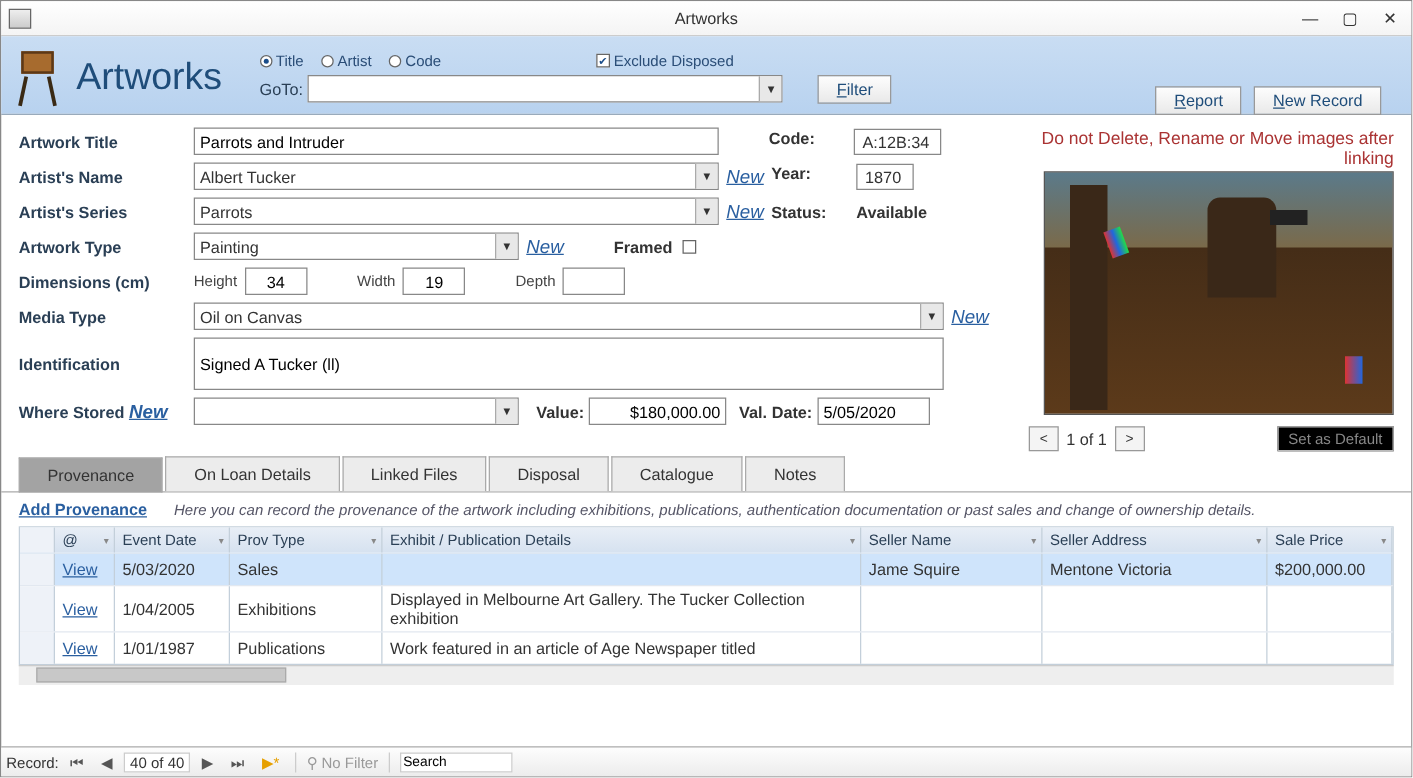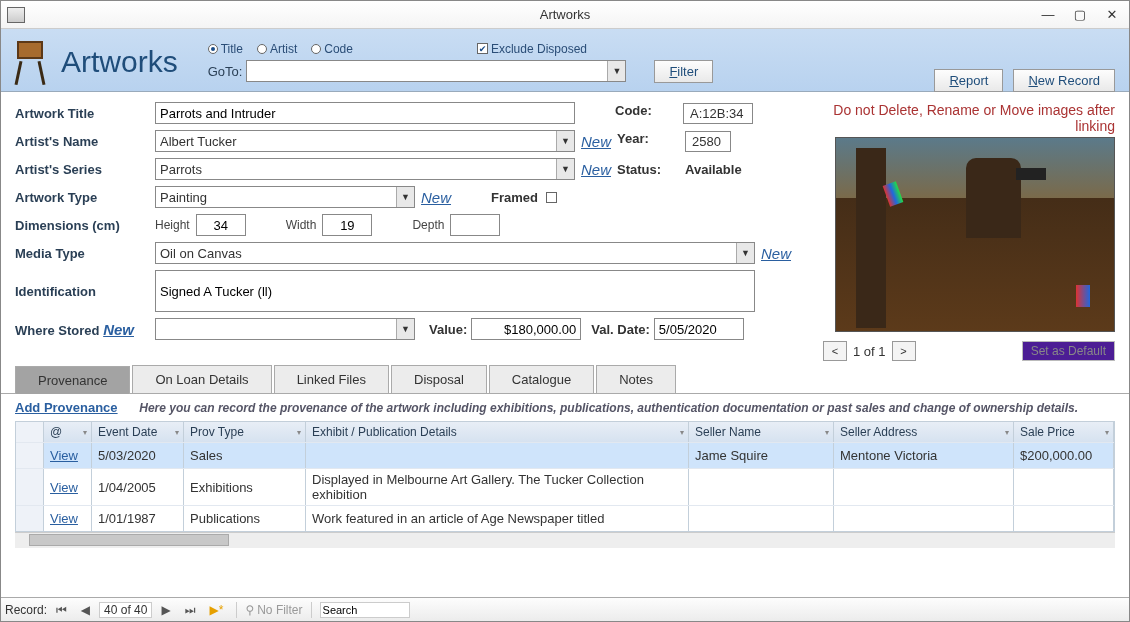--- a/index.html
+++ b/index.html
@@ -22,21 +22,21 @@
 .goto-row .opts { display: flex; gap: 14px; margin-bottom: 4px; }
 .radio { display: flex; align-items: center; gap: 3px; font-size: 12px; color: #2a4d77; }
 .radio .dot { width: 10px; height: 10px; border: 1px solid #666; border-radius: 50%; display: inline-block; position: relative; background: #fff; }
 .radio.sel .dot::after { content:''; position:absolute; left:2px; top:2px; width:4px; height:4px; background:#1a4d8a; border-radius:50%; }
 .chk { display: flex; align-items: center; gap: 3px; font-size: 12px; color: #2a4d77; }
 .chk .box { width: 11px; height: 11px; border: 1px solid #666; background: #fff; display: inline-flex; align-items: center; justify-content: center; font-size: 9px; color: #1a4d8a; }
 .goto-select { width: 380px; height: 22px; border: 1px solid #888; background: #fff; display: flex; align-items: center; justify-content: flex-end; }
 .goto-select .arrow { width: 18px; height: 100%; background: #e8e8e8; border-left: 1px solid #aaa; display: flex; align-items: center; justify-content: center; font-size: 9px; }
 .btn { background: linear-gradient(#fdfdfd,#e9e9e9); border: 1px solid #999; padding: 3px 14px; font-size: 13px; color: #1f4d7a; cursor: pointer; }
 .btn u { text-decoration: underline; }
-.hdr-right { position: absolute; right: 14px; top: 40px; display: flex; gap: 10px; }
+.hdr-right { position: absolute; right: 24px; top: 40px; display: flex; gap: 10px; }
 .form-area { padding: 10px 14px 0 14px; display: flex; }
 .form-left { flex: 1; }
 .form-right { width: 300px; text-align: right; }
 .fr { display: flex; align-items: center; margin-bottom: 6px; }
 .lbl { width: 140px; font-size: 13px; color: #2a3f55; font-weight: 600; }
 input.tbox, .combo { border: 1px solid #888; height: 22px; padding: 2px 4px; font-size: 13px; background: #fff; }
 .combo { display: flex; align-items: center; position: relative; }
 .combo .txt { flex: 1; }
 .combo .arrow { width: 18px; height: 100%; background: #e8e8e8; border-left: 1px solid #aaa; display: flex; align-items: center; justify-content: center; font-size: 9px; position: absolute; right: 0; top: 0; }
 .newlink { font-size: 15px; color: #2a5fa0; text-decoration: underline; font-style: italic; margin-left: 6px; cursor: pointer; }
@@ -52,27 +52,27 @@
 .art-img .trunk { position: absolute; background: #3a2818; }
 .art-img .t1 { left: 20px; top: 10px; width: 30px; height: 180px; }
 .art-img .t2 { left: 130px; top: 20px; width: 55px; height: 80px; border-radius: 10px 10px 0 0; }
 .art-img .parrot { position: absolute; width: 14px; height: 22px; }
 .art-img .p1 { left: 50px; top: 45px; background: linear-gradient(90deg,#d33,#26d,#2d4); transform: rotate(-20deg); }
 .art-img .p2 { right: 24px; bottom: 24px; background: linear-gradient(90deg,#d33,#26d); }
 .art-img .p3 { left: 180px; top: 30px; width: 30px; height: 12px; background: #222; }
 .pager { margin-top: 6px; display: flex; align-items: center; gap: 6px; justify-content: flex-start; padding-left: 8px; }
 .pager .pbtn { border: 1px solid #999; background: #f4f4f4; width: 24px; height: 20px; display: flex; align-items: center; justify-content: center; font-size: 11px; cursor: pointer; }
 .pager .pages { font-size: 13px; }
-.pager .def { border: 1px solid #bbb; background: #4c1d95; color: #888; padding: 2px 8px; font-size: 12px; margin-left: auto; }
+.pager .def { border: 1px solid #bbb; background: #000000; color: #888; padding: 2px 8px; font-size: 12px; margin-left: auto; }
 .tabs { display: flex; border-bottom: 1px solid #aaa; margin-top: 4px; padding-left: 14px; }
 .tab { padding: 6px 22px; border: 1px solid #aaa; border-bottom: none; background: #ececec; font-size: 13px; cursor: pointer; margin-right: 2px; }
 .tab.active { background: #a3a3a3; font-weight: 400; position: relative; top: 1px; }
 .tab-body { padding: 6px 14px 0 14px; }
 .addprov { color: #2a5fa0; text-decoration: underline; font-weight: 600; font-size: 13px; cursor: pointer; }
-.hint { font-style: italic; color: #556; font-size: 12px; margin-left: 18px; font-weight: bold; }
+.hint { font-style: italic; color: #556; font-size: 12px; margin-left: 18px; }
 .grid { margin-top: 6px; border: 1px solid #c3cfda; }
 .grid .hdr { display: flex; background: linear-gradient(#e8eef6,#d6e2f0); font-size: 12px; color: #2a3f55; }
 .grid .hdr > div, .grid .row > div { padding: 3px 6px; border-right: 1px solid #c3cfda; display: flex; align-items: center; position: relative; }
 .grid .hdr .sort { font-size: 8px; position: absolute; right: 4px; color: #888; }
 .grid .row { display: flex; border-top: 1px solid #e2e8f0; min-height: 26px; }
 .grid .row.sel { background: #cfe4fb; }
 .c-sel{width:28px;background:#eef2f8;}
 .c-at{width:48px;}
 .c-date{width:92px;}
 .c-type{width:122px;}
@@ -159,21 +159,21 @@
       <div class="fr">
           <span class="lbl">Artist's Name</span>
         <div class="combo" style="width:420px">
             <span class="txt">Albert Tucker</span>
             <span class="arrow">▼</span>
           </div>
         <span class="newlink">New</span>
         <div style="width:6px"></div>
         <div class="side-info" style="margin:0">
           <span class="k">Year:</span>
-          <span class="v"><span class="code-box" style="min-width:46px">2580</span></span>
+          <span class="v"><span class="code-box" style="min-width:46px">1870</span></span>
         </div>
       </div>
       <div class="fr">
           <span class="lbl">Artist's Series</span>
         <div class="combo" style="width:420px">
             <span class="txt">Parrots</span>
             <span class="arrow">▼</span>
           </div>
         <span class="newlink">New</span>
         <div style="width:6px"></div>

